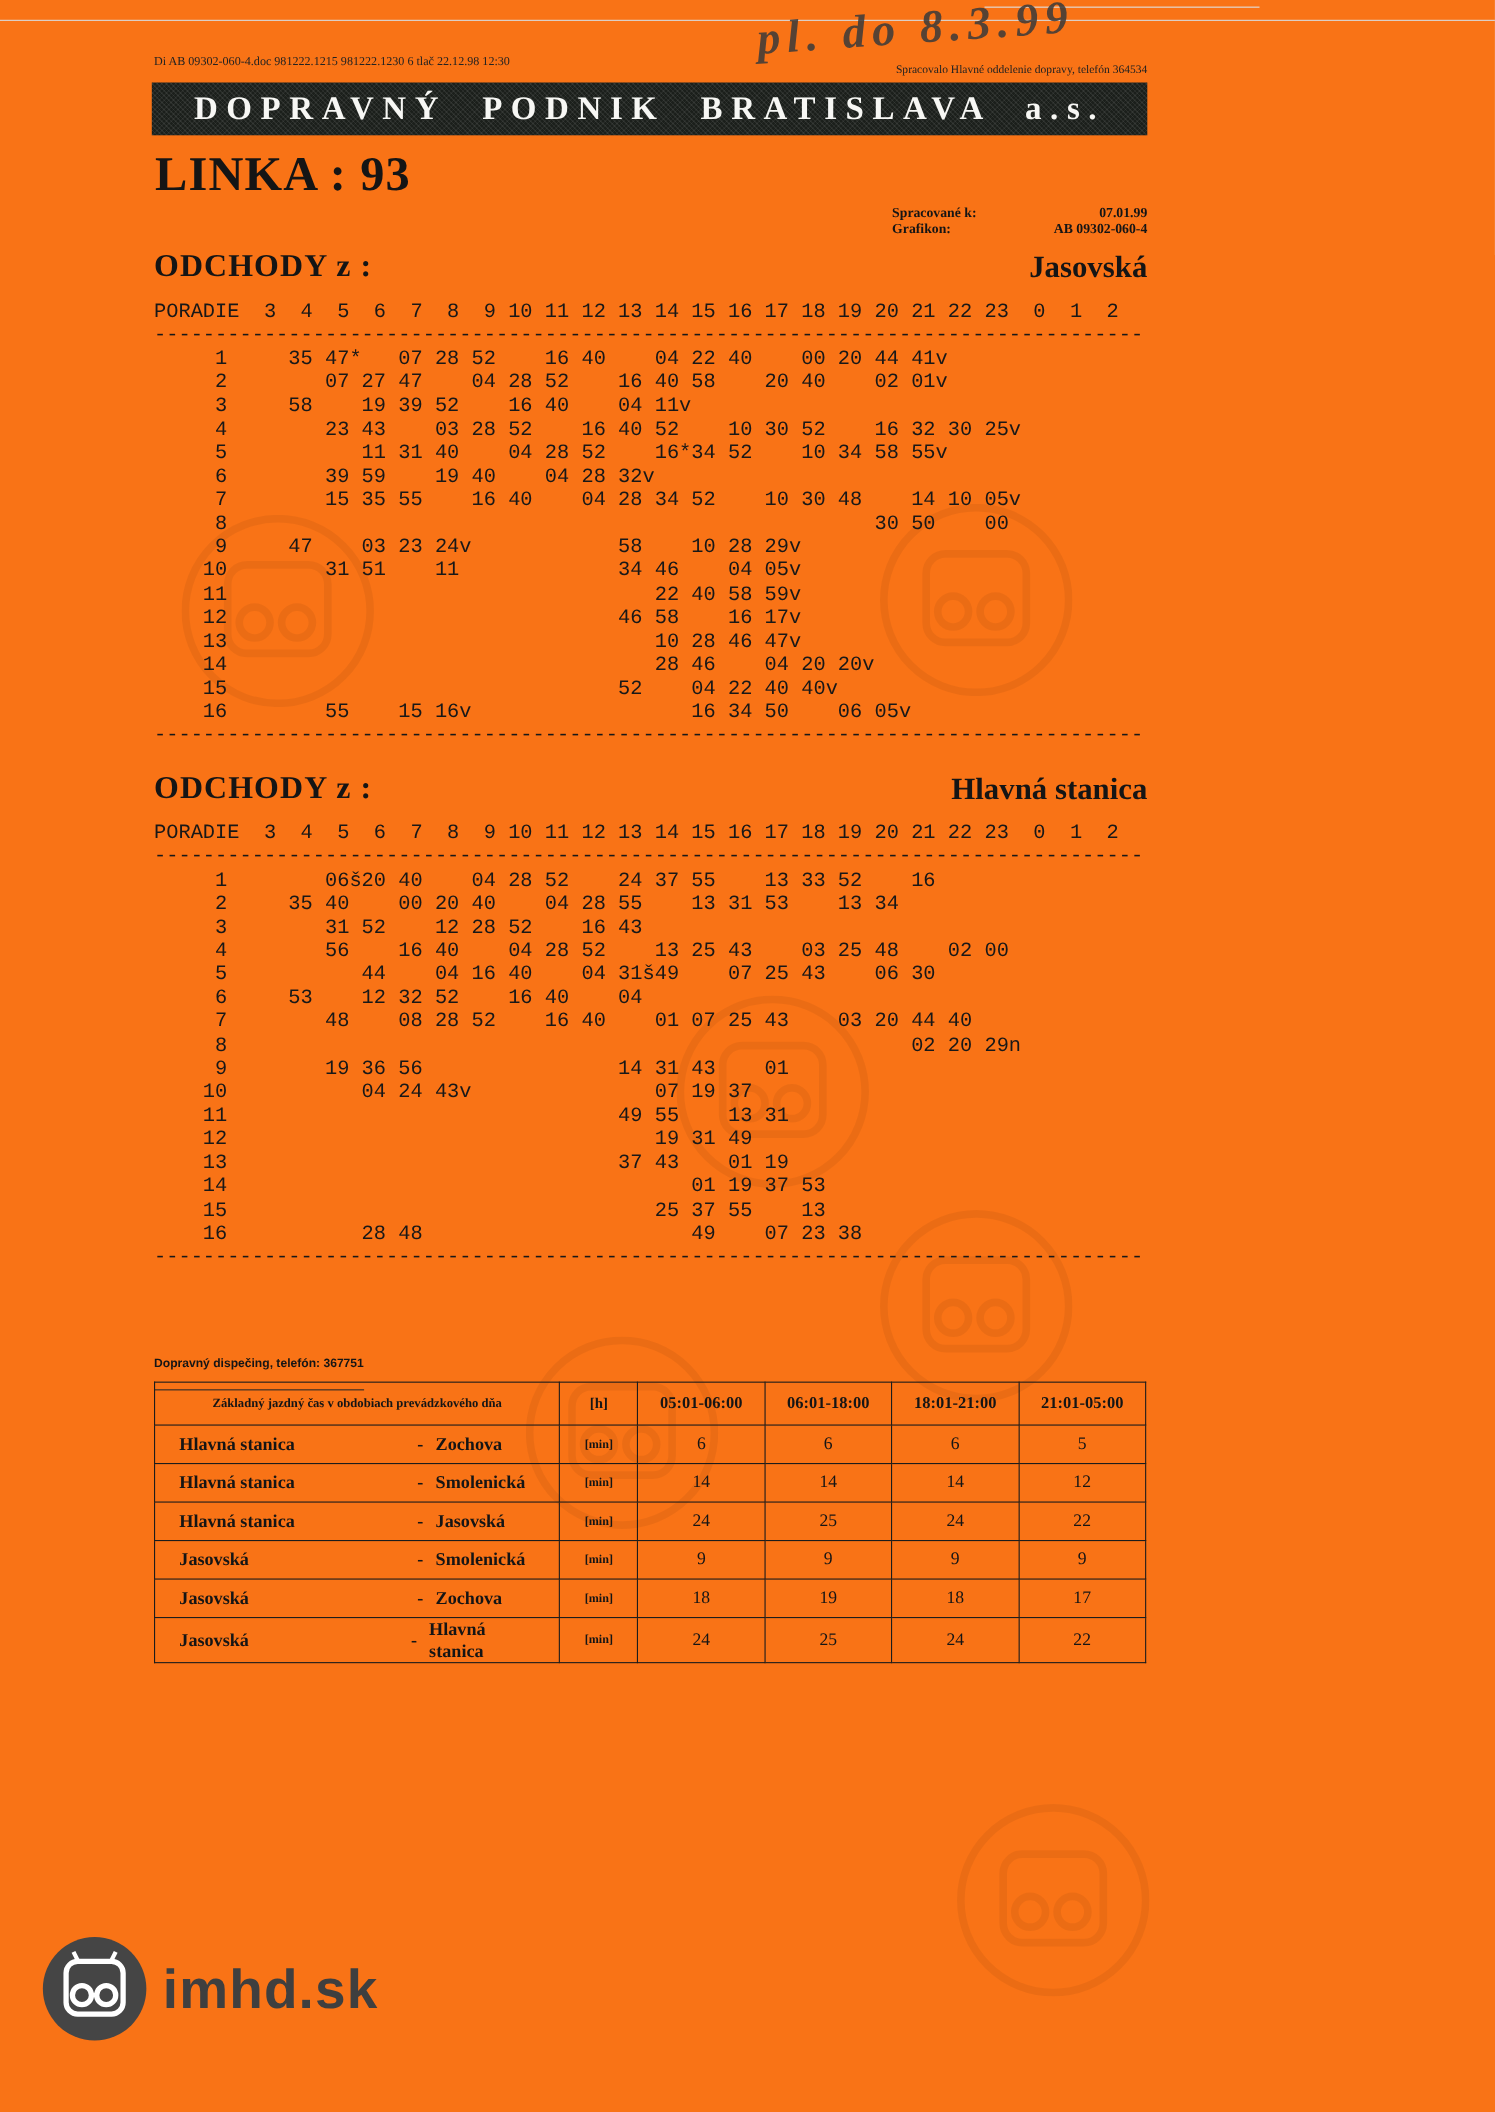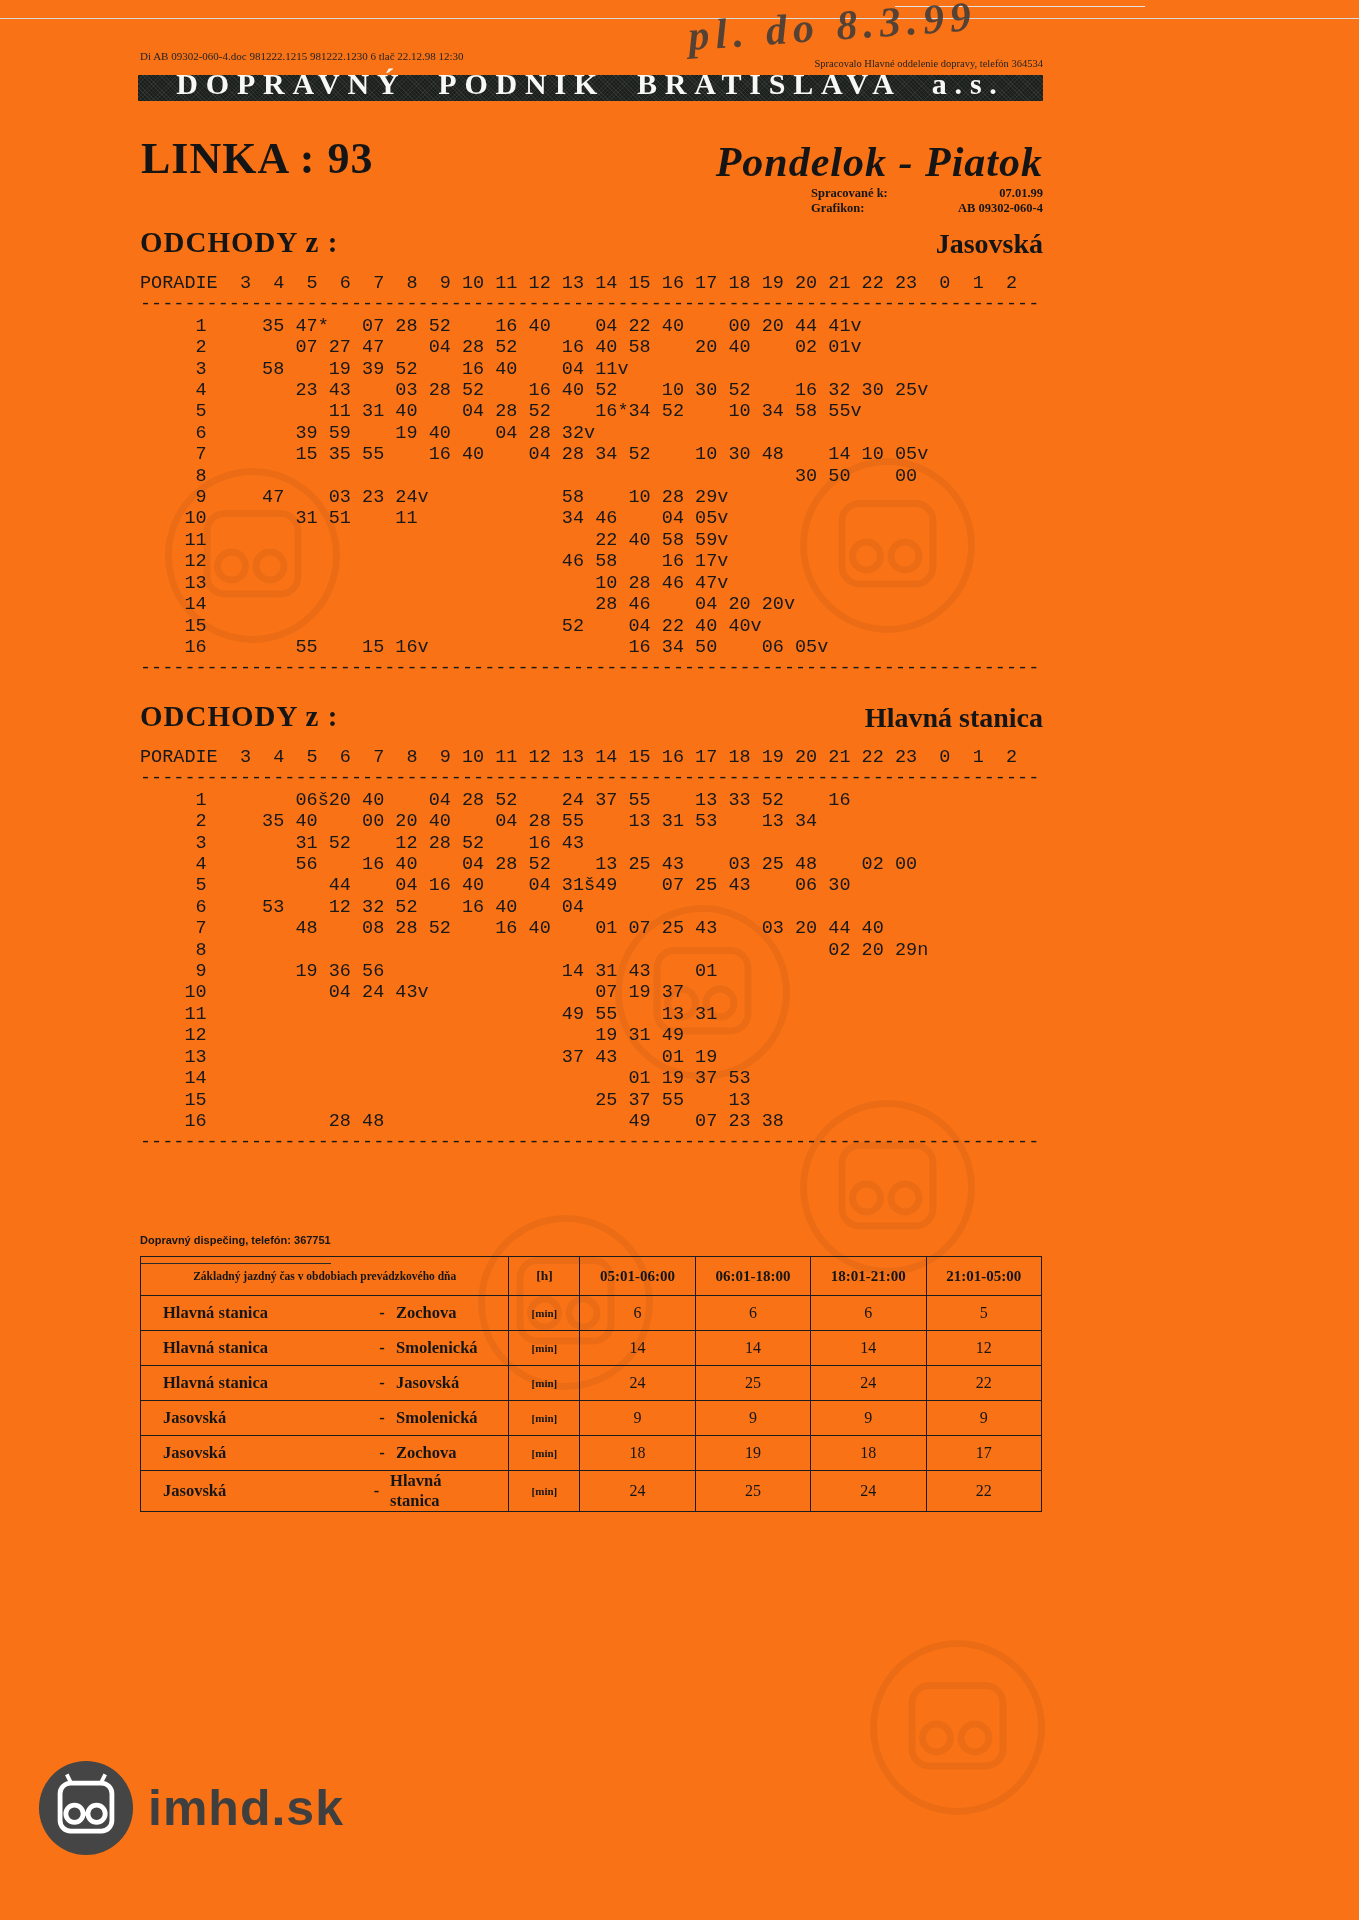--- a/index.html
+++ b/index.html
@@ -8,24 +8,24 @@
   .abs{position:absolute;}
   
   .scanline{position:absolute;left:0;top:18px;width:100%;height:1px;background:#d9d9d9;}
   .scanline2{position:absolute;left:895px;top:6px;width:250px;height:1px;background:#e2e2e2;}
   
   .doc-meta{left:140px;top:50px;font-size:11px;color:#222;}
   .processed-by{right:316px;top:58px;font-size:10.5px;color:#222;}
   .handwriting{left:688px;top:2px;font-size:42px;font-style:italic;color:#3a3a3a;
                transform:rotate(-4deg);letter-spacing:6px;font-weight:bold;opacity:.85;}
   
-  .banner{left:138px;top:75px;width:905px;height:26px;background-color:#1b1f1b;
+  .banner{left:138px;top:75px;width:905px;height:48px;background-color:#1b1f1b;
     background-image:repeating-linear-gradient(45deg,rgba(255,255,255,.07) 0 1px,transparent 1px 3px),
                      repeating-linear-gradient(-45deg,rgba(255,255,255,.05) 0 1px,transparent 1px 3px);
-    display:flex;align-items:flex-end;justify-content:center;}
+    display:flex;align-items:center;justify-content:center;}
   .banner span{color:#f7f7f4;font-size:30px;font-weight:bold;letter-spacing:.26em;word-spacing:.55em;white-space:nowrap;}
   
   .linka{left:141px;top:133px;font-size:44px;font-weight:bold;letter-spacing:1px;}
   .days{right:316px;top:138px;font-size:42px;font-weight:bold;font-style:italic;letter-spacing:1px;}
   .proc-block{right:316px;top:186px;width:232px;font-size:12.5px;font-weight:bold;}
   .proc-row{display:flex;justify-content:space-between;line-height:15px;}
   
   .section{left:140px;width:903px;}
   .sec-head{position:absolute;left:0;top:0;font-size:29px;font-weight:bold;letter-spacing:1px;}
   .sec-stop{position:absolute;right:0;top:2px;font-size:28px;font-weight:bold;}
@@ -106,21 +106,20 @@
 
   <div class="abs doc-meta">Di AB 09302-060-4.doc 981222.1215 981222.1230  6 tlač 22.12.98 12:30</div>
   <div class="abs processed-by">Spracovalo Hlavné oddelenie dopravy, telefón 364534</div>
   <div class="abs handwriting">pl. do 8.3.99</div>
 
   <div class="abs banner">
     <span>DOPRAVNÝ PODNIK BRATISLAVA  a.s.</span>
   </div>
 
   <div class="abs linka">LINKA : 93</div>
-  <div class="abs days">Pondelok - Piatok</div>
   <div class="abs proc-block">
     <div class="proc-row">
       <span>Spracované k:</span>
       <span>07.01.99</span>
     </div>
     <div class="proc-row">
       <span>Grafikon:</span>
       <span>AB 09302-060-4</span>
     </div>
   </div>

